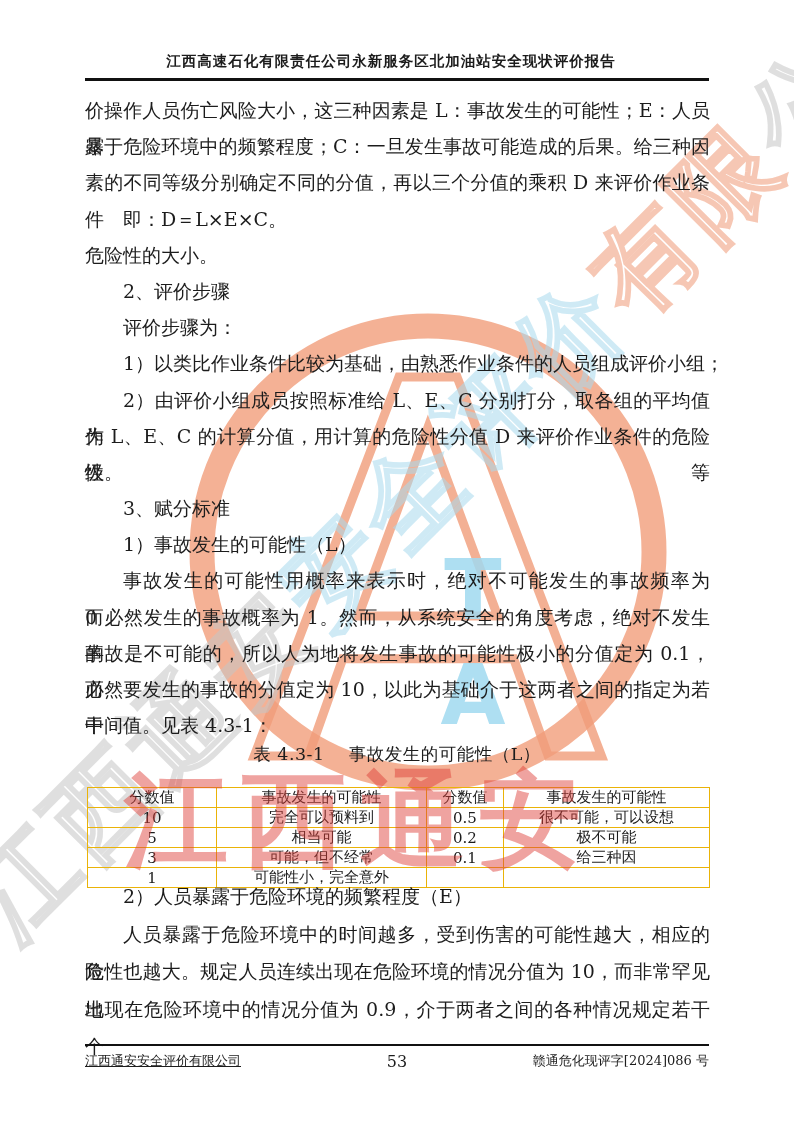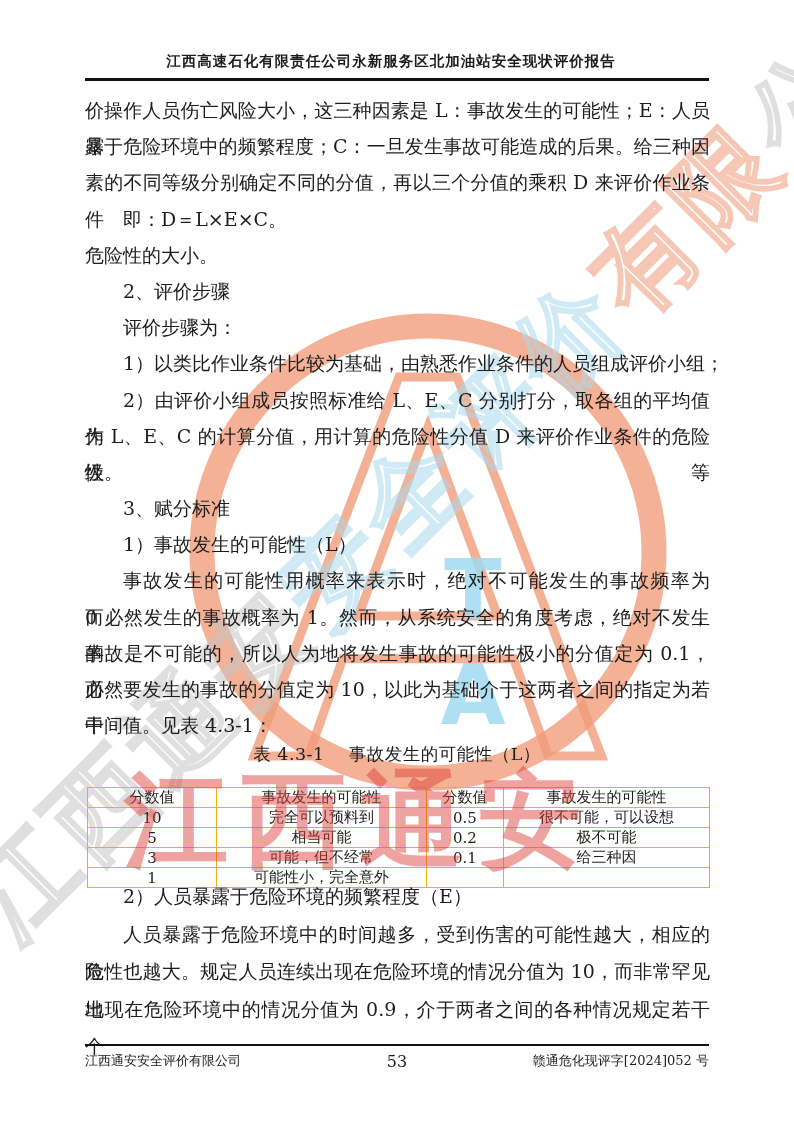--- a/index.html
+++ b/index.html
@@ -67,21 +67,21 @@
     text-align:center;font-weight:normal;vertical-align:middle;
     font-family:"DejaVu Serif","Liberation Serif",serif;
   }
   #l-table{border:1.5px solid #1a1a1a;}
   
   #ftr-rule{position:absolute;left:85px;top:1044px;width:624px;height:2px;background:#111;z-index:4;}
   #footer{
     position:absolute;left:85px;top:1051px;width:624px;height:20px;z-index:4;
     font-size:13px;display:flex;align-items:center;
   }
-  #ftr-company{flex:1;text-align:left;}
+  #ftr-company{flex:1;text-align:left;text-decoration:underline;}
   #ftr-page{width:60px;text-align:center;font-size:16px;}
   #ftr-doc{flex:1;text-align:right;}
 </style>
 </head>
 <body>
 
 <div id="page">
 
   <svg id="wm-ring-svg" class="wm" width="794" height="1123" viewBox="0 0 794 1123">
     <circle cx="428" cy="552" r="226" fill="none" stroke="#f19d7a" stroke-width="25" opacity="0.8"></circle>
@@ -174,16 +174,16 @@
         <div class="line ind fill">人员暴露于危险环境中的时间越多，受到伤害的可能性越大，相应的危</div>
         <div class="line fill">险性也越大。规定人员连续出现在危险环境的情况分值为 10，而非常罕见地</div>
         <div class="line fill">出现在危险环境中的情况分值为 0.9，介于两者之间的各种情况规定若干个</div>
       </div>
   </div>
 
   <div id="ftr-rule"></div>
   <div id="footer">
     <div id="ftr-company">江西通安安全评价有限公司</div>
     <div id="ftr-page">53</div>
-    <div id="ftr-doc">赣通危化现评字[2024]052 号</div>
+    <div id="ftr-doc">赣通危化现评字[2024]086 号</div>
   </div>
 
 </div>
 
 </body></html>

